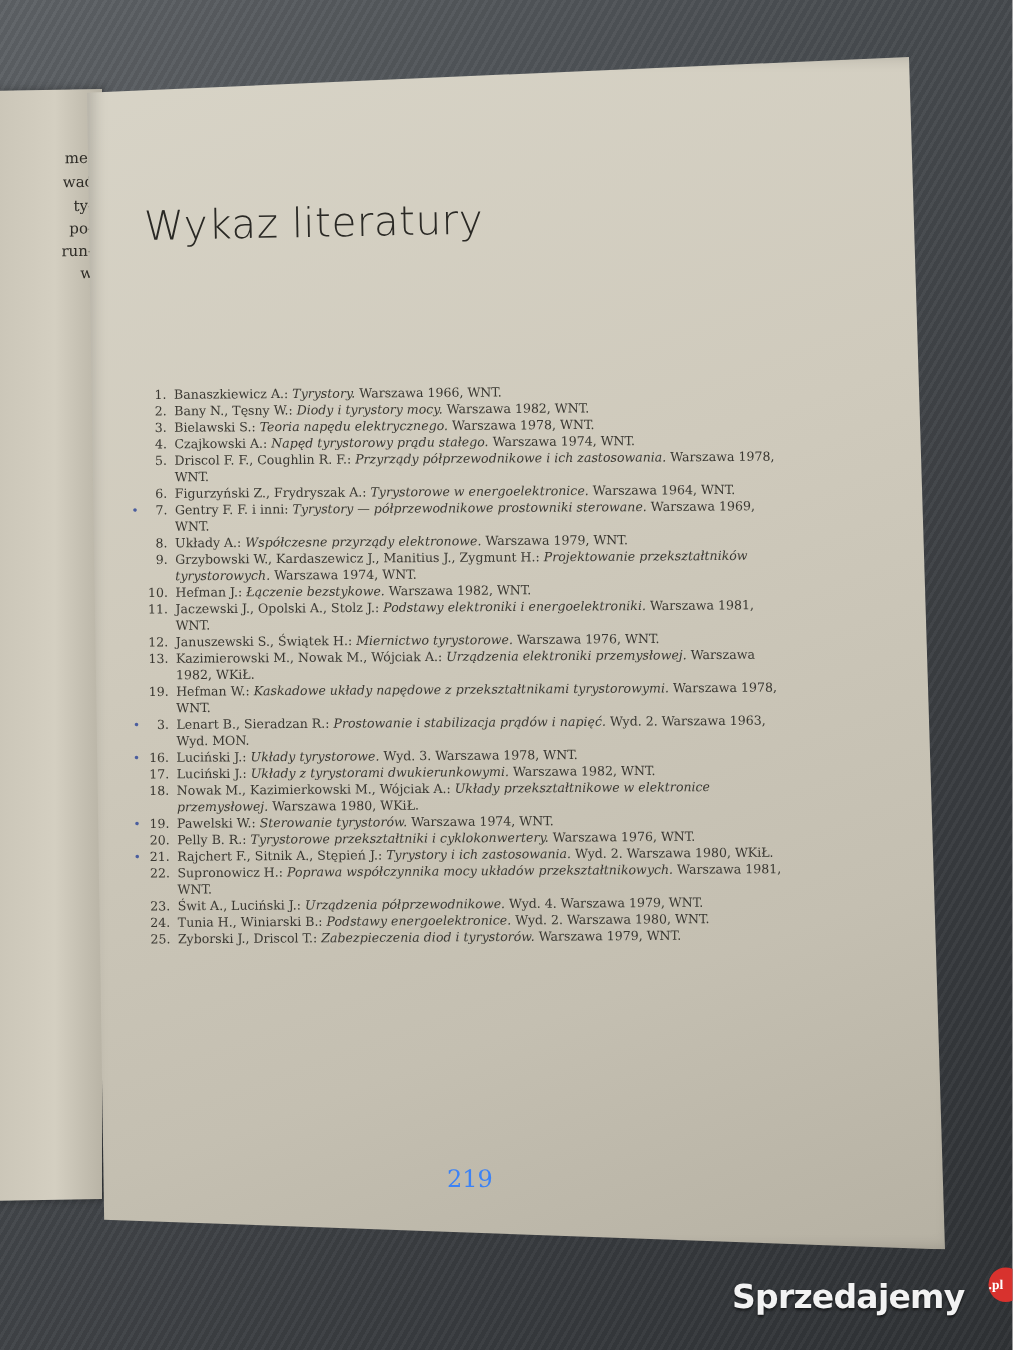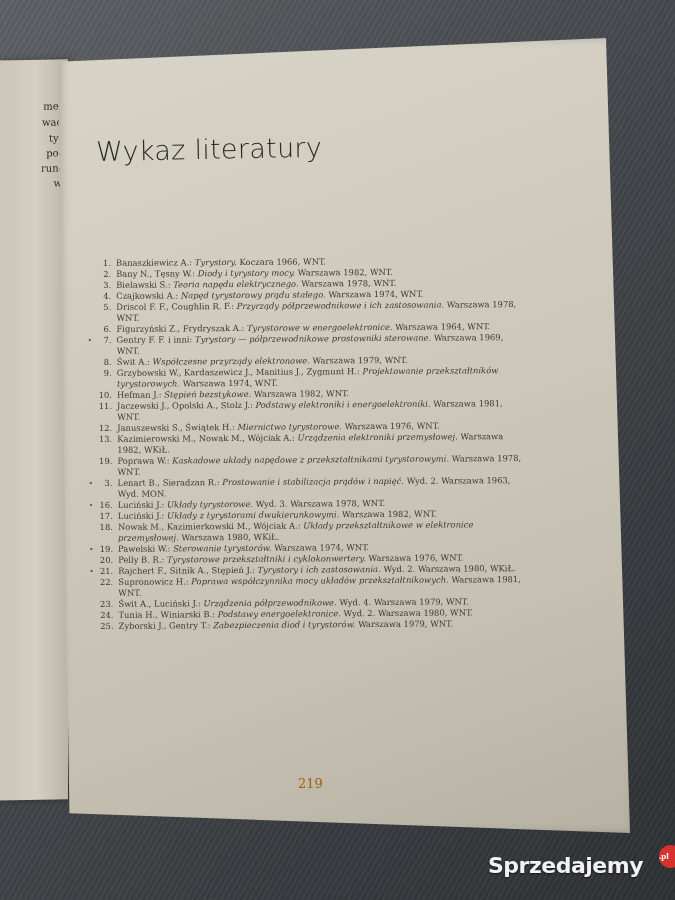--- a/index.html
+++ b/index.html
@@ -35,21 +35,21 @@
     .refs {
       position: absolute; left: 96px; top: 258px; width: 428px;
       transform: rotate(-0.4deg); transform-origin: left top;
       font-size: 8.4px; color: #3a3832; line-height: 11px;
     }
     .ref { position: relative; padding-left: 20px; }
     .ref .num { position: absolute; left: 0; width: 15px; text-align: right; }
     .ref .mark { position: absolute; left: -9px; top: 0; color: #4a5d9e; font-size: 8px; }
     .ref i { font-style: italic; }
     .page-num {
-      position: absolute; left: 298px; top: 776px; font-size: 13px; color: #a16207;
+      position: absolute; left: 298px; top: 776px; font-size: 16px; color: #3b82f6;
     }
     .watermark {
       position: absolute; left: 488px; top: 853px; font-family: "DejaVu Sans", sans-serif;
       font-weight: bold; font-size: 22px; color: #f2f2f2; letter-spacing: -0.5px;
       text-shadow: 0 1px 2px rgba(0,0,0,0.6);
     }
     .watermark-badge {
       position: absolute; left: 631px; top: 845px; width: 23px; height: 23px; border-radius: 50%;
       background: #d8322e; color: #fff; font-family: Liberation Serif, serif; font-weight: bold;
       font-size: 9px; line-height: 23px; text-align: left; margin-left: 28px;
@@ -67,43 +67,43 @@
   <span class="left-frag" style="top:89px">po-</span>
   <span class="left-frag" style="top:104px">run-</span>
   <span class="left-frag" style="top:119px">w</span>
 </div>
 
 <div class="right-page"></div>
 
 <h1 class="title" style="margin:0">Wykaz literatury</h1>
 
 <div class="refs" id="refs">
-    <div class="ref"><span class="num">1.</span><span>Banaszkiewicz A.:</span> <i>Tyrystory.</i> <span>Koczara 1966, WNT.</span></div>
+    <div class="ref"><span class="num">1.</span><span>Banaszkiewicz A.:</span> <i>Tyrystory.</i> <span>Warszawa 1966, WNT.</span></div>
     <div class="ref"><span class="num">2.</span><span>Bany N., Tęsny W.:</span> <i>Diody i tyrystory mocy.</i> <span>Warszawa 1982, WNT.</span></div>
     <div class="ref"><span class="num">3.</span><span>Bielawski S.:</span> <i>Teoria napędu elektrycznego.</i> <span>Warszawa 1978, WNT.</span></div>
     <div class="ref"><span class="num">4.</span><span>Czajkowski A.:</span> <i>Napęd tyrystorowy prądu stałego.</i> <span>Warszawa 1974, WNT.</span></div>
     <div class="ref"><span class="num">5.</span><span>Driscol F. F., Coughlin R. F.:</span> <i>Przyrządy półprzewodnikowe i ich zastosowania.</i> <span>Warszawa 1978, WNT.</span></div>
     <div class="ref"><span class="num">6.</span><span>Figurzyński Z., Frydryszak A.:</span> <i>Tyrystorowe w energoelektronice.</i> <span>Warszawa 1964, WNT.</span></div>
     <div class="ref"><span class="mark">•</span><span class="num">7.</span><span>Gentry F. F. i inni:</span> <i>Tyrystory — półprzewodnikowe prostowniki sterowane.</i> <span>Warszawa 1969, WNT.</span></div>
-    <div class="ref"><span class="num">8.</span><span>Świt A.:</span> <i>Współczesne przyrządy elektronowe.</i> <span>Warszawa 1979, WNT.</span></div>
+    <div class="ref"><span class="num">8.</span><span>Układy A.:</span> <i>Współczesne przyrządy elektronowe.</i> <span>Warszawa 1979, WNT.</span></div>
     <div class="ref"><span class="num">9.</span><span>Grzybowski W., Kardaszewicz J., Manitius J., Zygmunt H.:</span> <i>Projektowanie przekształtników tyrystorowych.</i> <span>Warszawa 1974, WNT.</span></div>
-    <div class="ref"><span class="num">10.</span><span>Hefman J.:</span> <i>Stępień bezstykowe.</i> <span>Warszawa 1982, WNT.</span></div>
+    <div class="ref"><span class="num">10.</span><span>Hefman J.:</span> <i>Łączenie bezstykowe.</i> <span>Warszawa 1982, WNT.</span></div>
     <div class="ref"><span class="num">11.</span><span>Jaczewski J., Opolski A., Stolz J.:</span> <i>Podstawy elektroniki i energoelektroniki.</i> <span>Warszawa 1981, WNT.</span></div>
     <div class="ref"><span class="num">12.</span><span>Januszewski S., Świątek H.:</span> <i>Miernictwo tyrystorowe.</i> <span>Warszawa 1976, WNT.</span></div>
     <div class="ref"><span class="num">13.</span><span>Kazimierowski M., Nowak M., Wójciak A.:</span> <i>Urządzenia elektroniki przemysłowej.</i> <span>Warszawa 1982, WKiŁ.</span></div>
-    <div class="ref"><span class="num">19.</span><span>Poprawa W.:</span> <i>Kaskadowe układy napędowe z przekształtnikami tyrystorowymi.</i> <span>Warszawa 1978, WNT.</span></div>
+    <div class="ref"><span class="num">19.</span><span>Hefman W.:</span> <i>Kaskadowe układy napędowe z przekształtnikami tyrystorowymi.</i> <span>Warszawa 1978, WNT.</span></div>
     <div class="ref"><span class="mark">•</span><span class="num">3.</span><span>Lenart B., Sieradzan R.:</span> <i>Prostowanie i stabilizacja prądów i napięć.</i> <span>Wyd. 2. Warszawa 1963, Wyd. MON.</span></div>
     <div class="ref"><span class="mark">•</span><span class="num">16.</span><span>Luciński J.:</span> <i>Układy tyrystorowe.</i> <span>Wyd. 3. Warszawa 1978, WNT.</span></div>
     <div class="ref"><span class="num">17.</span><span>Luciński J.:</span> <i>Układy z tyrystorami dwukierunkowymi.</i> <span>Warszawa 1982, WNT.</span></div>
     <div class="ref"><span class="num">18.</span><span>Nowak M., Kazimierkowski M., Wójciak A.:</span> <i>Układy przekształtnikowe w elektronice przemysłowej.</i> <span>Warszawa 1980, WKiŁ.</span></div>
     <div class="ref"><span class="mark">•</span><span class="num">19.</span><span>Pawelski W.:</span> <i>Sterowanie tyrystorów.</i> <span>Warszawa 1974, WNT.</span></div>
     <div class="ref"><span class="num">20.</span><span>Pelly B. R.:</span> <i>Tyrystorowe przekształtniki i cyklokonwertery.</i> <span>Warszawa 1976, WNT.</span></div>
     <div class="ref"><span class="mark">•</span><span class="num">21.</span><span>Rajchert F., Sitnik A., Stępień J.:</span> <i>Tyrystory i ich zastosowania.</i> <span>Wyd. 2. Warszawa 1980, WKiŁ.</span></div>
     <div class="ref"><span class="num">22.</span><span>Supronowicz H.:</span> <i>Poprawa współczynnika mocy układów przekształtnikowych.</i> <span>Warszawa 1981, WNT.</span></div>
     <div class="ref"><span class="num">23.</span><span>Świt A., Luciński J.:</span> <i>Urządzenia półprzewodnikowe.</i> <span>Wyd. 4. Warszawa 1979, WNT.</span></div>
     <div class="ref"><span class="num">24.</span><span>Tunia H., Winiarski B.:</span> <i>Podstawy energoelektronice.</i> <span>Wyd. 2. Warszawa 1980, WNT.</span></div>
-    <div class="ref"><span class="num">25.</span><span>Zyborski J., Gentry T.:</span> <i>Zabezpieczenia diod i tyrystorów.</i> <span>Warszawa 1979, WNT.</span></div>
+    <div class="ref"><span class="num">25.</span><span>Zyborski J., Driscol T.:</span> <i>Zabezpieczenia diod i tyrystorów.</i> <span>Warszawa 1979, WNT.</span></div>
   </div>
 
 <div class="page-num">219</div>
 
 <div class="watermark">Sprzedajemy</div>
 <div class="watermark-badge">.pl</div>
 
 </body></html>

